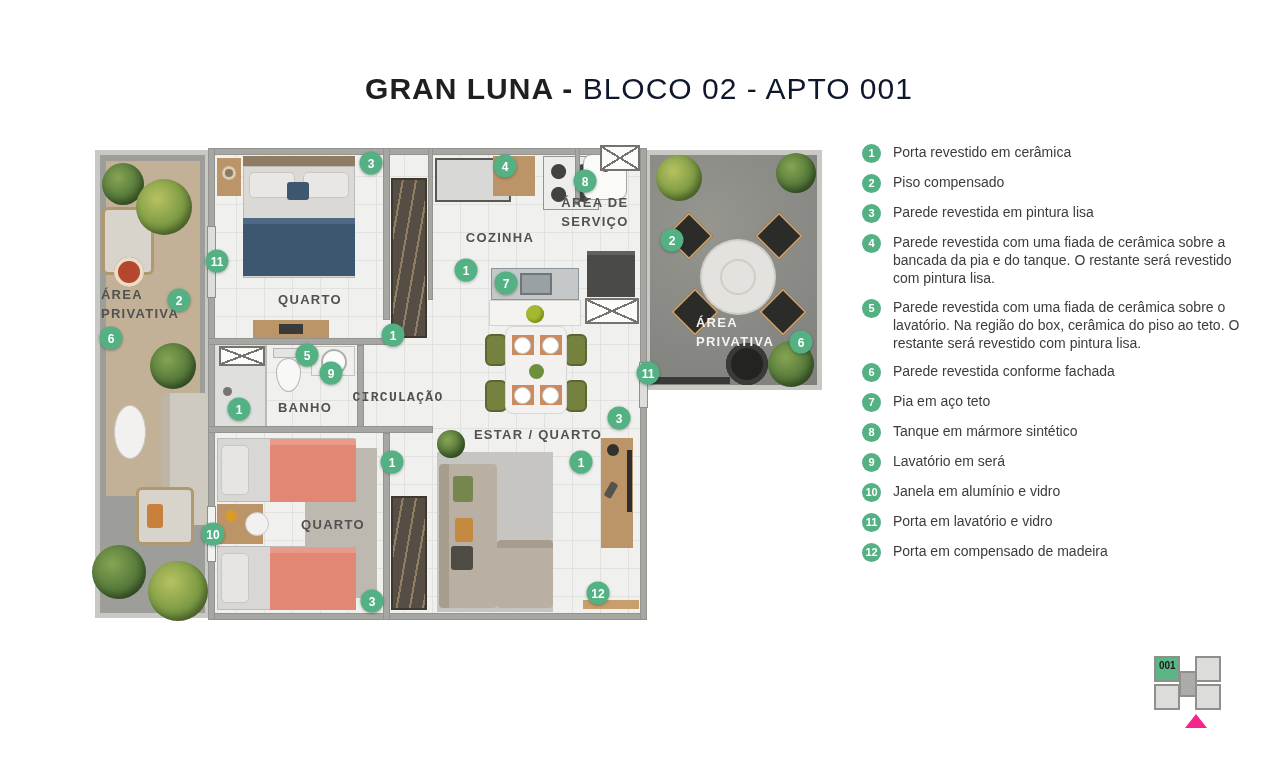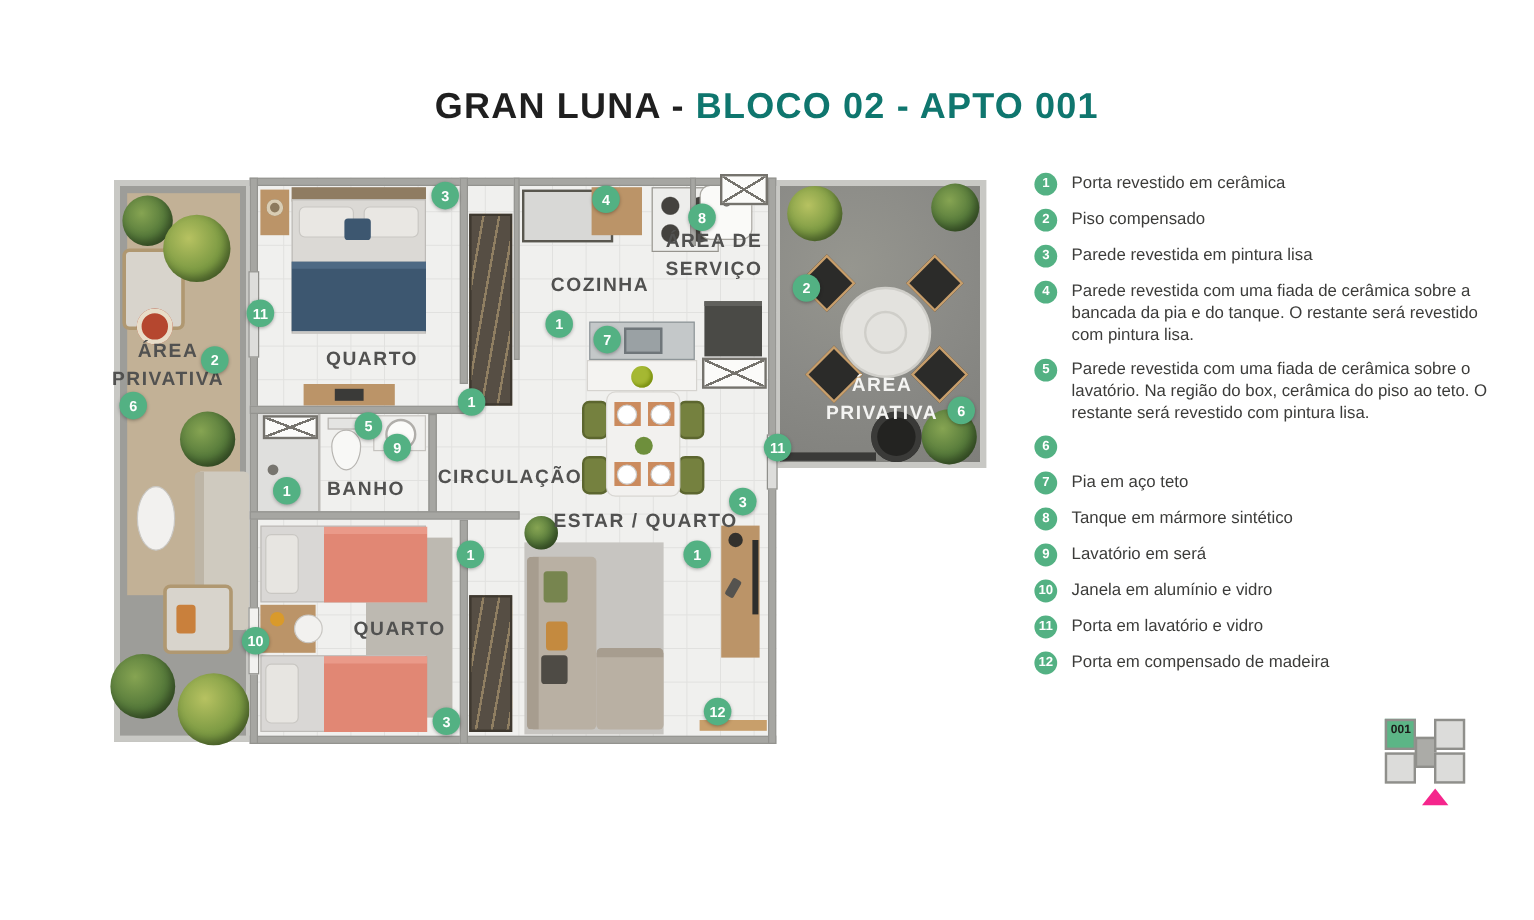--- a/index.html
+++ b/index.html
@@ -4,21 +4,21 @@
 <style>
   html,body{margin:0;padding:0;}
   body{
     width:1278px;height:767px;background:#ffffff;position:relative;overflow:hidden;
     font-family:"Liberation Sans", sans-serif;
   }
   
   .title{position:absolute;top:74px;left:0;width:1278px;text-align:center;
     font-size:30px;line-height:1;letter-spacing:1px;color:#1f1f1f;}
   .title .brand{font-weight:bold;}
-  .title .thin{font-weight:bold;color:#0f766e;}
+  .title .thin{font-weight:normal;color:#0f172a;}
 
   
   #legend{position:absolute;left:862px;top:143px;width:382px;display:flex;flex-direction:column;gap:10px;}
   .legend-item{display:flex;gap:12px;align-items:flex-start;color:#3c3c3a;font-size:14px;line-height:1.3;}
   .lnum{flex:0 0 auto;width:19px;height:19px;border-radius:50%;background:var(--green);
     color:#fff;font-size:11px;font-weight:bold;display:flex;align-items:center;justify-content:center;margin-top:1px;}
   .ltext{max-width:350px;}
 
   
   :root{--green:#53b183;--wall:#a6a6a2;--wood:#bb9468;--dark:#4a4a46;}
@@ -34,29 +34,29 @@
     box-shadow:inset -3px -4px 7px rgba(0,0,0,.3);}
   .plant.y{background:radial-gradient(circle at 38% 35%,#b7c261,#7c9a43 55%,#5a7a33 85%);}
   .xbox{position:absolute;z-index:24;border:2px solid #75736d;background:
     linear-gradient(to top right,transparent calc(50% - 1px),#75736d calc(50% - 1px) calc(50% + 1px),transparent calc(50% + 1px)),
     linear-gradient(to bottom right,transparent calc(50% - 1px),#75736d calc(50% - 1px) calc(50% + 1px),transparent calc(50% + 1px)),#fbfbf9;}
   .wood{background:var(--wood);}
   .wardrobe{background:#564e44;z-index:22;
     background-image:repeating-linear-gradient(100deg,rgba(214,186,134,0) 0 11px,rgba(214,186,134,.45) 11px 13px);
     box-shadow:inset 0 0 0 2px #3e382f;}
   .room-label{position:absolute;transform:translate(-50%,-50%);z-index:40;
-    font-size:16px;font-weight:bold;letter-spacing:1.3px;color:#515150;
-    text-align:center;white-space:pre-line;line-height:1.45;}
+    font-size:13px;font-weight:bold;letter-spacing:1.3px;color:#515150;
+    white-space:pre-line;line-height:1.45;}
   .room-label.light{color:#f4f4f2;}
   .pmark{position:absolute;width:23px;height:23px;border-radius:50%;background:var(--green);
     transform:translate(-50%,-50%);z-index:50;color:#fff;font-weight:bold;font-size:12px;
     display:flex;align-items:center;justify-content:center;box-shadow:0 1px 3px rgba(0,0,0,.3);}
 
   
-  #keyplan{position:absolute;left:1154px;top:599px;width:68px;height:74px;}
+  #keyplan{position:absolute;left:1154px;top:656px;width:68px;height:74px;}
   .kp-sq{position:absolute;width:26px;height:26px;background:#dcdcda;border:2px solid #8f8f8b;box-sizing:border-box;}
   .kp-sq.active{background:#5cb586;color:#1b1b19;font-size:10px;font-weight:bold;padding:2px 0 0 3px;}
   .kp-conn{position:absolute;left:25px;top:15px;width:18px;height:26px;background:#ababa7;border:2px solid #8f8f8b;box-sizing:border-box;}
   .kp-arrow{position:absolute;left:31px;top:58px;width:0;height:0;
     border-left:11px solid transparent;border-right:11px solid transparent;border-bottom:14px solid #f5258c;}
 </style>
 </head>
 <body>
 
 <div class="title">
@@ -209,21 +209,21 @@
   </div>
   <div class="f" style="left:488px;top:452px;width:56px;height:9px;background:#c89f6b;z-index:35;"></div>
 
 <div class="room-label" style="left: 45px; top: 157px;">ÁREA
 PRIVATIVA</div>
     <div class="room-label" style="left: 215px; top: 152px;">QUARTO</div>
     <div class="room-label" style="left: 405px; top: 90px;">COZINHA</div>
     <div class="room-label" style="left: 500px; top: 65px;">ÁREA DE
 SERVIÇO</div>
     <div class="room-label" style="left: 210px; top: 260px;">BANHO</div>
-    <div class="room-label" style="left: 330px; top: 250px;">CIRCULAÇÃO</div>
+    <div class="room-label" style="left: 303px; top: 250px; font-family: Liberation Mono, monospace;">CIRCULAÇÃO</div>
     <div class="room-label" style="left: 238px; top: 377px;">QUARTO</div>
     <div class="room-label" style="left: 443px; top: 287px;">ESTAR / QUARTO</div>
     <div class="room-label light" style="left: 640px; top: 185px;">ÁREA
 PRIVATIVA</div>
     <div class="pmark" style="left: 276px; top: 15px;">3</div>
     <div class="pmark" style="left: 410px; top: 18px;">4</div>
     <div class="pmark" style="left: 490px; top: 33px;">8</div>
     <div class="pmark" style="left: 577px; top: 92px;">2</div>
     <div class="pmark" style="left: 122px; top: 113px;">11</div>
     <div class="pmark" style="left: 371px; top: 122px;">1</div>
@@ -260,20 +260,21 @@
     <div class="legend-item">
       <span class="lnum">4</span>
       <span class="ltext">Parede revestida com uma fiada de cerâmica sobre a bancada da pia e do tanque. O restante será revestido com pintura lisa.</span>
     </div>
     <div class="legend-item">
       <span class="lnum">5</span>
       <span class="ltext">Parede revestida com uma fiada de cerâmica sobre o lavatório. Na região do box, cerâmica do piso ao teto. O restante será revestido com pintura lisa.</span>
     </div>
     <div class="legend-item">
       <span class="lnum">6</span>
+      <span class="ltext">Parede revestida conforme fachada</span>
     </div>
     <div class="legend-item">
       <span class="lnum">7</span>
       <span class="ltext">Pia em aço teto</span>
     </div>
     <div class="legend-item">
       <span class="lnum">8</span>
       <span class="ltext">Tanque em mármore sintético</span>
     </div>
     <div class="legend-item">

